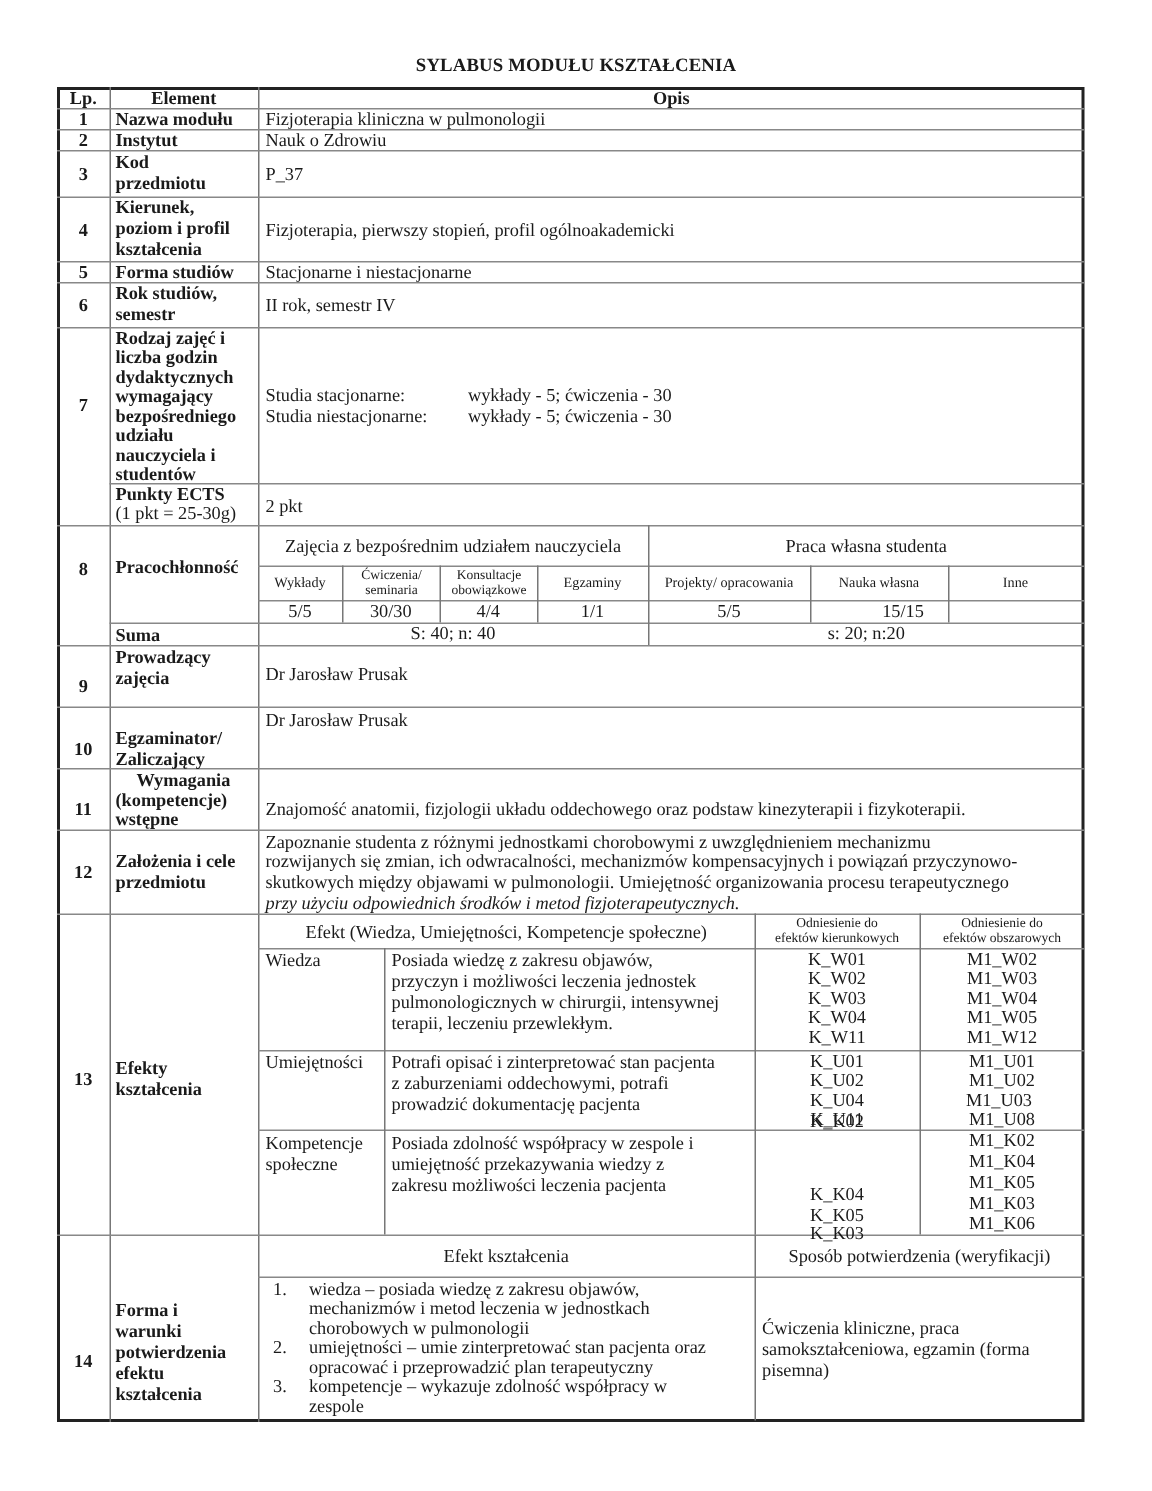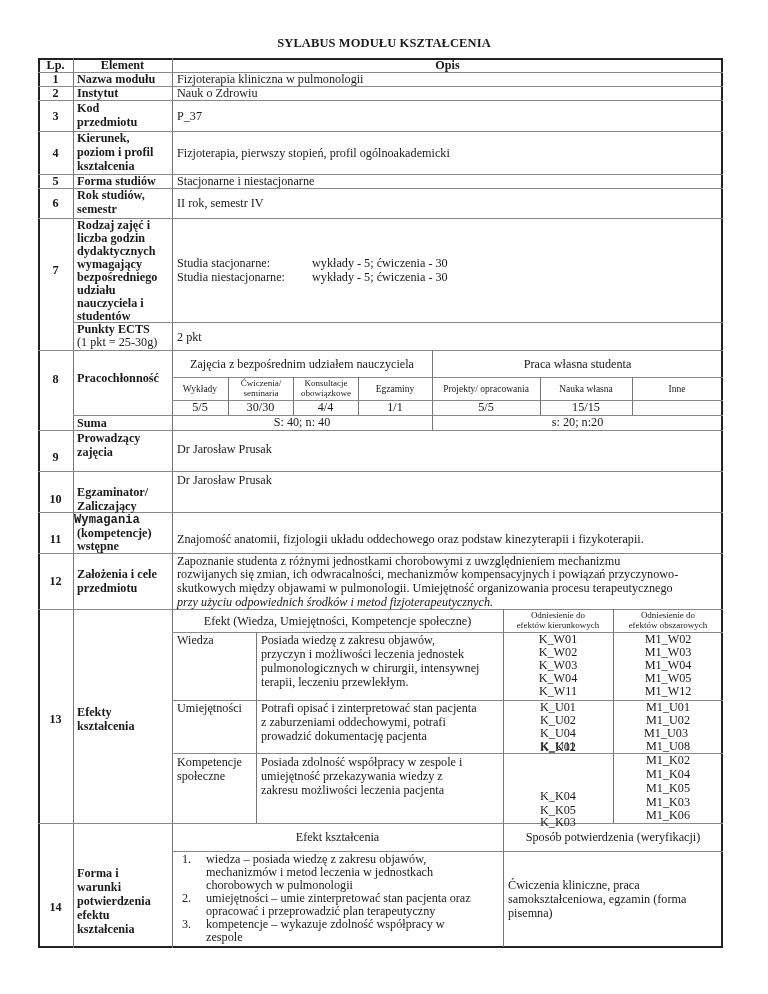--- a/index.html
+++ b/index.html
@@ -125,39 +125,39 @@
 <div class="t c sm" style="left:358px;width:74px;top:384px;">Egzaminy</div>
 <div class="t c sm" style="left:432px;width:108px;top:384px;">Projekty/ opracowania</div>
 <div class="t c sm" style="left:540px;width:92px;top:384px;">Nauka własna</div>
 <div class="t c sm" style="left:632px;width:90px;top:384px;">Inne</div>
 
 <div class="t c" style="left:172px;width:56px;top:400px;">5/5</div>
 <div class="t c" style="left:228px;width:65px;top:400px;">30/30</div>
 <div class="t c" style="left:293px;width:65px;top:400px;">4/4</div>
 <div class="t c" style="left:358px;width:74px;top:400px;">1/1</div>
 <div class="t c" style="left:432px;width:108px;top:400px;">5/5</div>
-<div class="t c" style="left:540px;width:92px;top:400px;">15/15</div>
+<div class="t c" style="left:540px;width:92px;top:400px;padding-left:16px;">15/15</div>
 <div class="t c" style="left:632px;width:90px;top:400px;"></div>
 
 <div class="t b" style="left:77px;top:416px;">Suma</div>
 <div class="t c" style="left:172px;width:260px;top:415px;">S: 40; n: 40</div>
 <div class="t c" style="left:432px;width:291px;top:415px;">s: 20; n:20</div>
 
 <div class="t b c" style="left:38px;width:35px;top:450px;">9</div>
 <div class="t b" style="left:77px;top:431px;">Prowadzący</div>
 <div class="t b" style="left:77px;top:445px;">zajęcia</div>
 <div class="t" style="left:177px;top:442px;">Dr Jarosław Prusak</div>
 
 <div class="t b c" style="left:38px;width:35px;top:492px;">10</div>
 <div class="t b" style="left:77px;top:485px;">Egzaminator/</div>
 <div class="t b" style="left:77px;top:499px;">Zaliczający</div>
 <div class="t" style="left:177px;top:473px;">Dr Jarosław Prusak</div>
 
 <div class="t b c" style="left:38px;width:35px;top:532px;">11</div>
-<div class="t b" style="left:74px;top:513px;font-family:Liberation Mono, monospace;">Wymagania</div>
+<div class="t b" style="left:91px;top:513px;">Wymagania</div>
 <div class="t b" style="left:77px;top:526px;">(kompetencje)</div>
 <div class="t b" style="left:77px;top:539px;">wstępne</div>
 <div class="t" style="left:177px;top:532px;">Znajomość anatomii, fizjologii układu oddechowego oraz podstaw kinezyterapii i fizykoterapii.</div>
 
 <div class="t b c" style="left:38px;width:35px;top:574px;">12</div>
 <div class="t b" style="left:77px;top:567px;">Założenia i cele</div>
 <div class="t b" style="left:77px;top:581px;">przedmiotu</div>
 <div class="t" style="left:177px;top:554px;">Zapoznanie studenta z różnymi jednostkami chorobowymi z uwzględnieniem mechanizmu</div>
 <div class="t" style="left:177px;top:567px;">rozwijanych się zmian, ich odwracalności, mechanizmów kompensacyjnych i powiązań przyczynowo-</div>
 <div class="t" style="left:177px;top:581px;">skutkowych między objawami w pulmonologii. Umiejętność organizowania procesu terapeutycznego</div>

